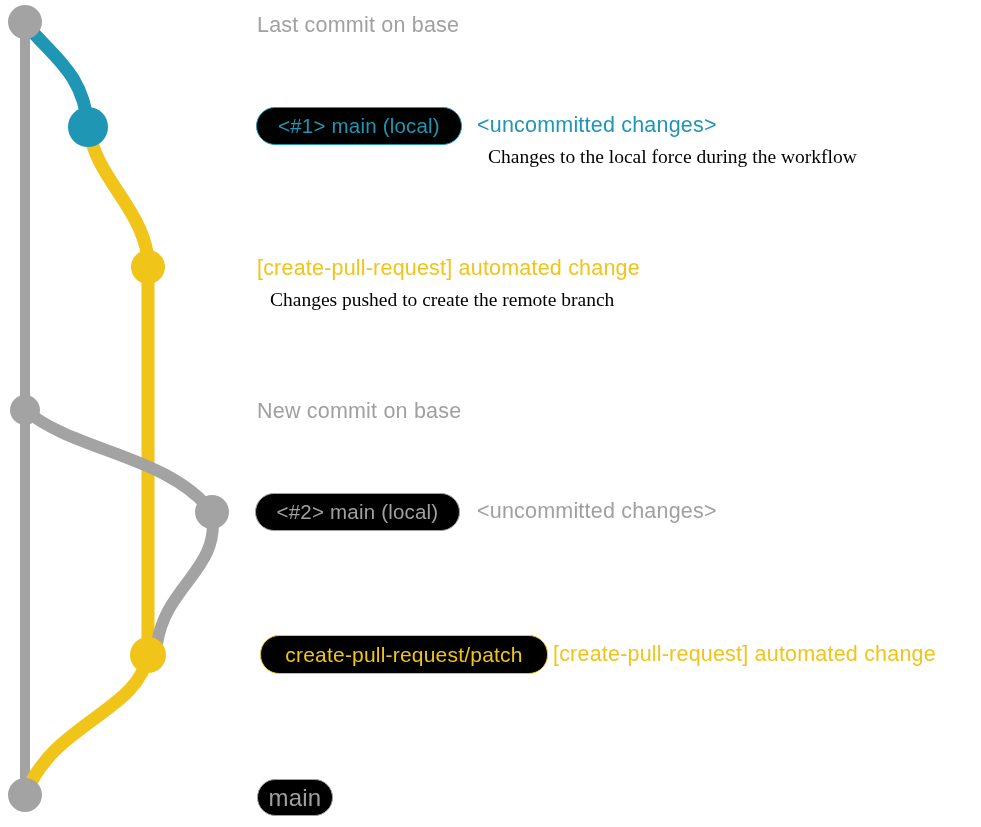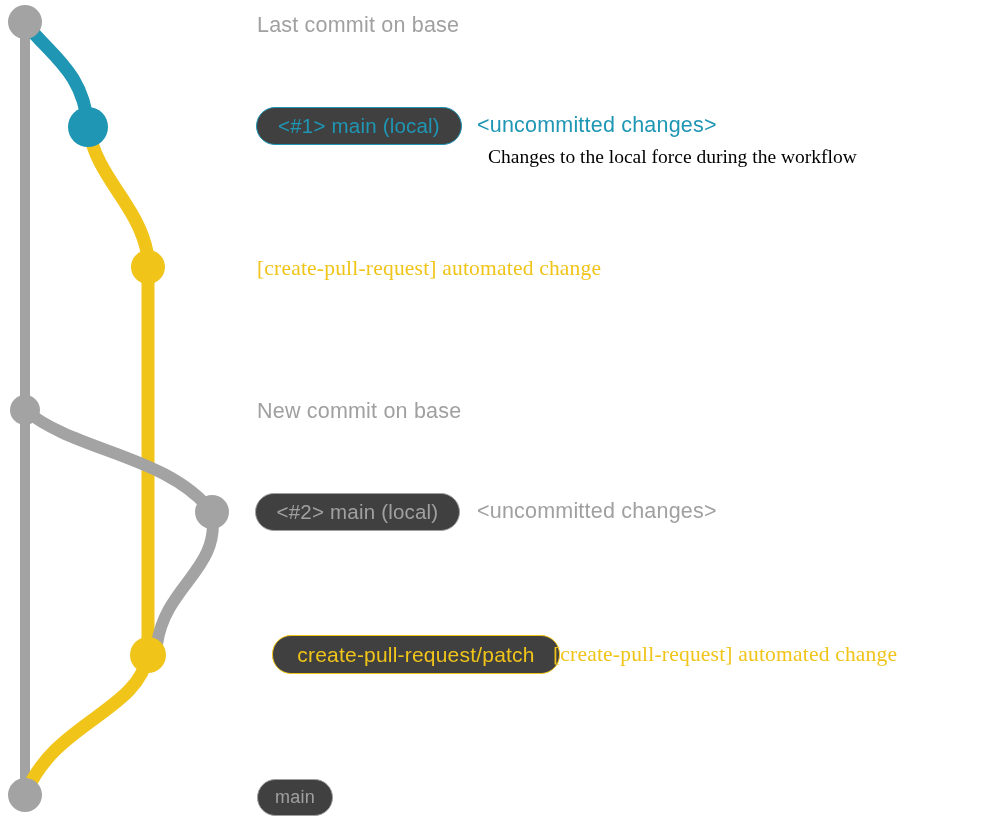--- a/index.html
+++ b/index.html
@@ -18,38 +18,38 @@
   .stroke-blue   { stroke: var(--blue, #1e96b4); fill: none; }
   .stroke-yellow { stroke: var(--yellow, #f0c419); fill: none; }
   .fill-gray     { fill: var(--line-gray, #a3a3a3); }
   .fill-blue     { fill: var(--blue, #1e96b4); }
   .fill-yellow   { fill: var(--yellow, #f0c419); }
 
   .txt { position: absolute; white-space: nowrap; line-height: 1.2; }
   .sans-label { font-size: 21.5px; letter-spacing: 0.2px; }
   .c-gray   { color: var(--text-gray, #a0a0a0); }
   .c-blue   { color: var(--blue, #1e96b4); }
-  .c-yellow { color: var(--yellow, #f0c419); font-family: Liberation Serif, serif; }
+  .c-yellow { color: var(--yellow, #f0c419); }
   .desc {
     font-family: "Liberation Serif", serif;
     font-size: 19.5px;
     color: var(--desc-black, #000000);
   }
   .branch-box {
     position: absolute;
     display: flex;
     align-items: center;
     justify-content: center;
     border: 1.5px solid;
     border-radius: 19px;
     font-size: 20.5px;
     letter-spacing: 0.2px;
     white-space: nowrap;
     box-sizing: border-box;
-    background: #404040;
+    background: #000000;
   }
   .bb-blue   { border-color: var(--blue, #1e96b4); color: var(--blue, #1e96b4); }
   .bb-gray   { border-color: var(--text-gray, #a0a0a0); color: var(--text-gray, #a0a0a0); }
   .bb-yellow { border-color: var(--yellow, #f0c419); color: var(--yellow, #f0c419); }
 </style>
 </head>
 <body>
 
 <div class="canvas">
 
@@ -74,24 +74,25 @@
     <circle cx="25" cy="795" r="17" class="fill-gray"></circle>
   </svg>
 
   <div class="txt sans-label c-gray" style="left:257px; top:13px;">Last commit on base</div>
 
   <div class="branch-box bb-blue" style="left:256px; top:107px; width:206px; height:38px;">&lt;#1&gt; main (local)</div>
   <div class="txt sans-label c-blue" style="left:477px; top:113px;">&lt;uncommitted changes&gt;</div>
   <div class="txt desc" style="left:488px; top:145px;">Changes to the local force during the workflow</div>
 
   <div class="txt sans-label c-yellow" style="left:257px; top:256px;">[create-pull-request] automated change</div>
+  <div class="txt desc" style="left:270px; top:288px;">Changes pushed to create the remote branch</div>
 
   <div class="txt sans-label c-gray" style="left:257px; top:399px;">New commit on base</div>
 
   <div class="branch-box bb-gray" style="left:255px; top:493px; width:205px; height:38px;">&lt;#2&gt; main (local)</div>
   <div class="txt sans-label c-gray" style="left:477px; top:499px;">&lt;uncommitted changes&gt;</div>
 
-  <div class="branch-box bb-yellow" style="left:272px; top:635px; width:288px; height:39px; font-size:21px;">create-pull-request/patch</div>
+  <div class="branch-box bb-yellow" style="left:260px; top:635px; width:288px; height:39px; font-size:21px;">create-pull-request/patch</div>
   <div class="txt sans-label c-yellow" style="left:553px; top:642px;">[create-pull-request] automated change</div>
 
-  <div class="branch-box bb-gray" style="left:257px; top:779px; width:76px; height:37px; font-size:18px;">main</div>
+  <div class="branch-box bb-gray" style="left:257px; top:779px; width:76px; height:37px; font-size:24px;">main</div>
 
 </div>
 
 </body></html>

